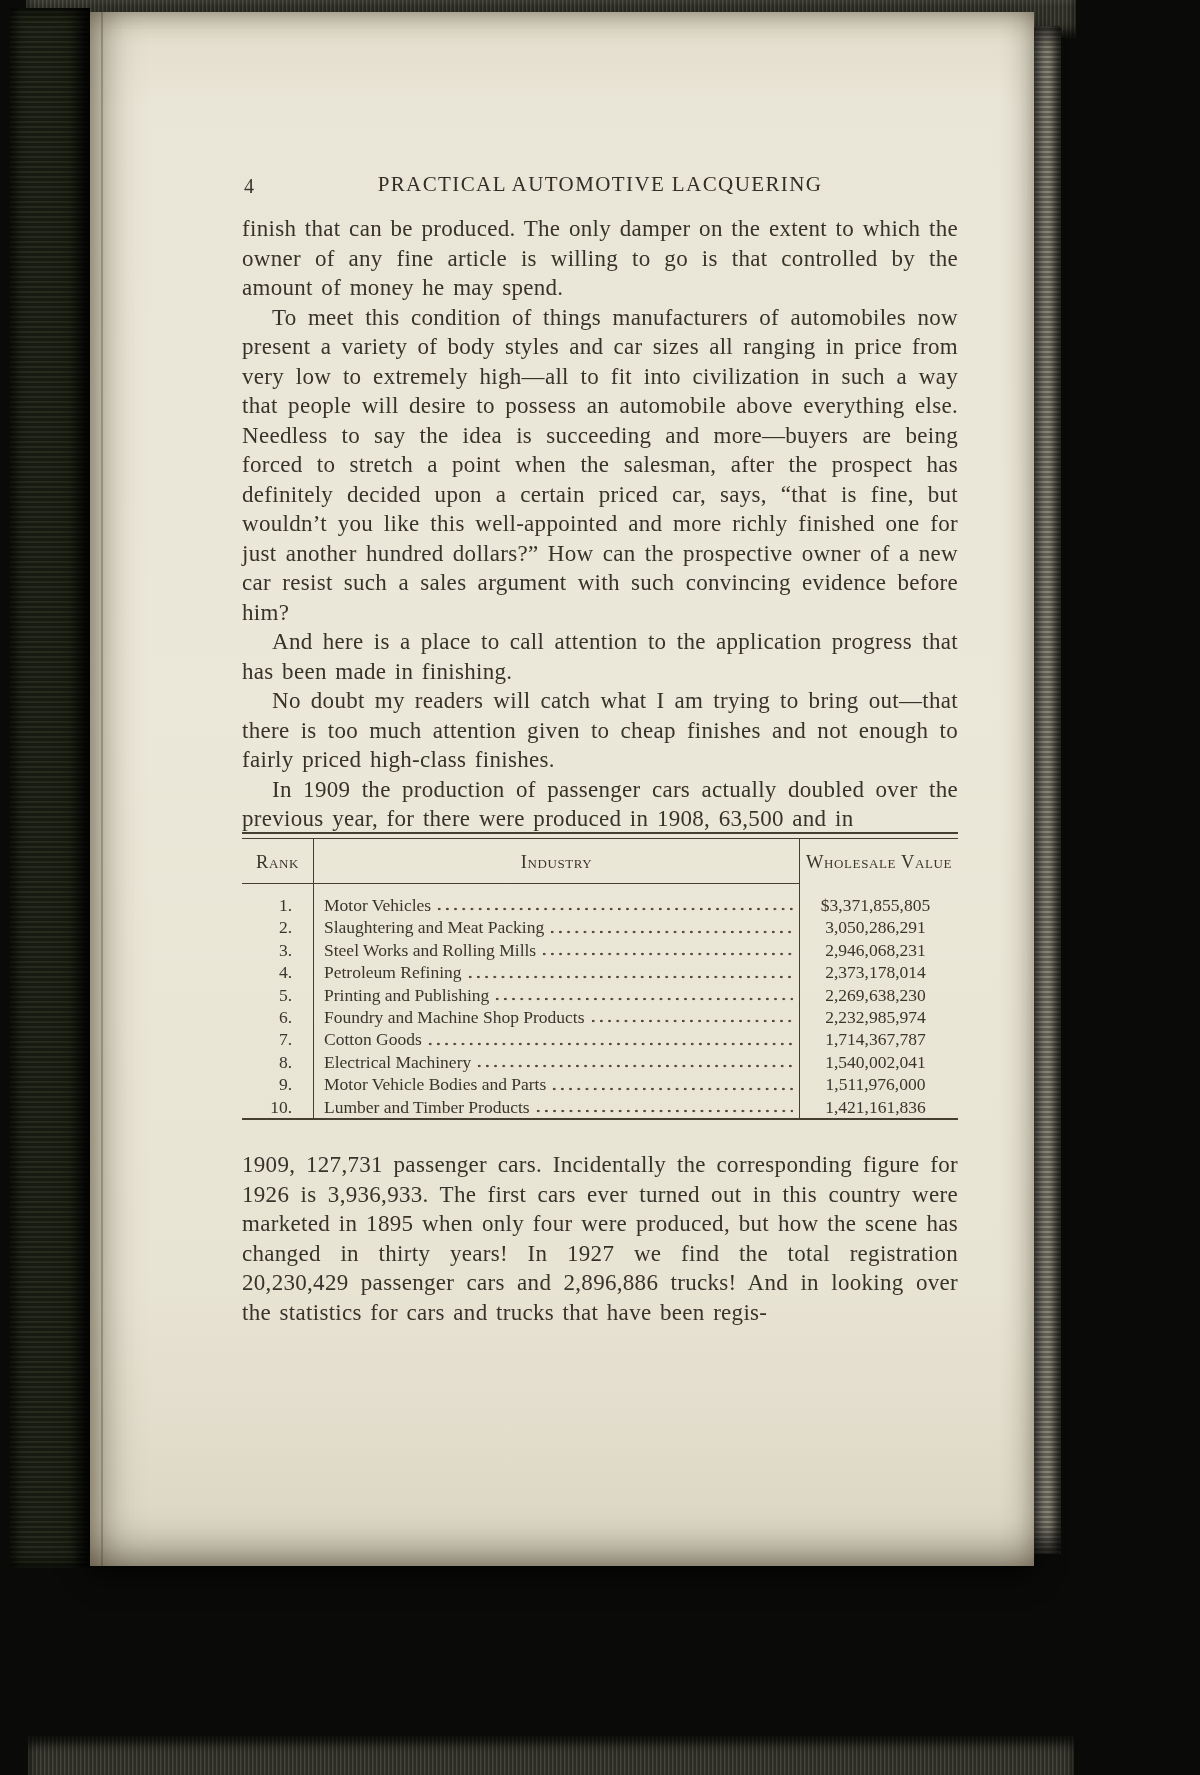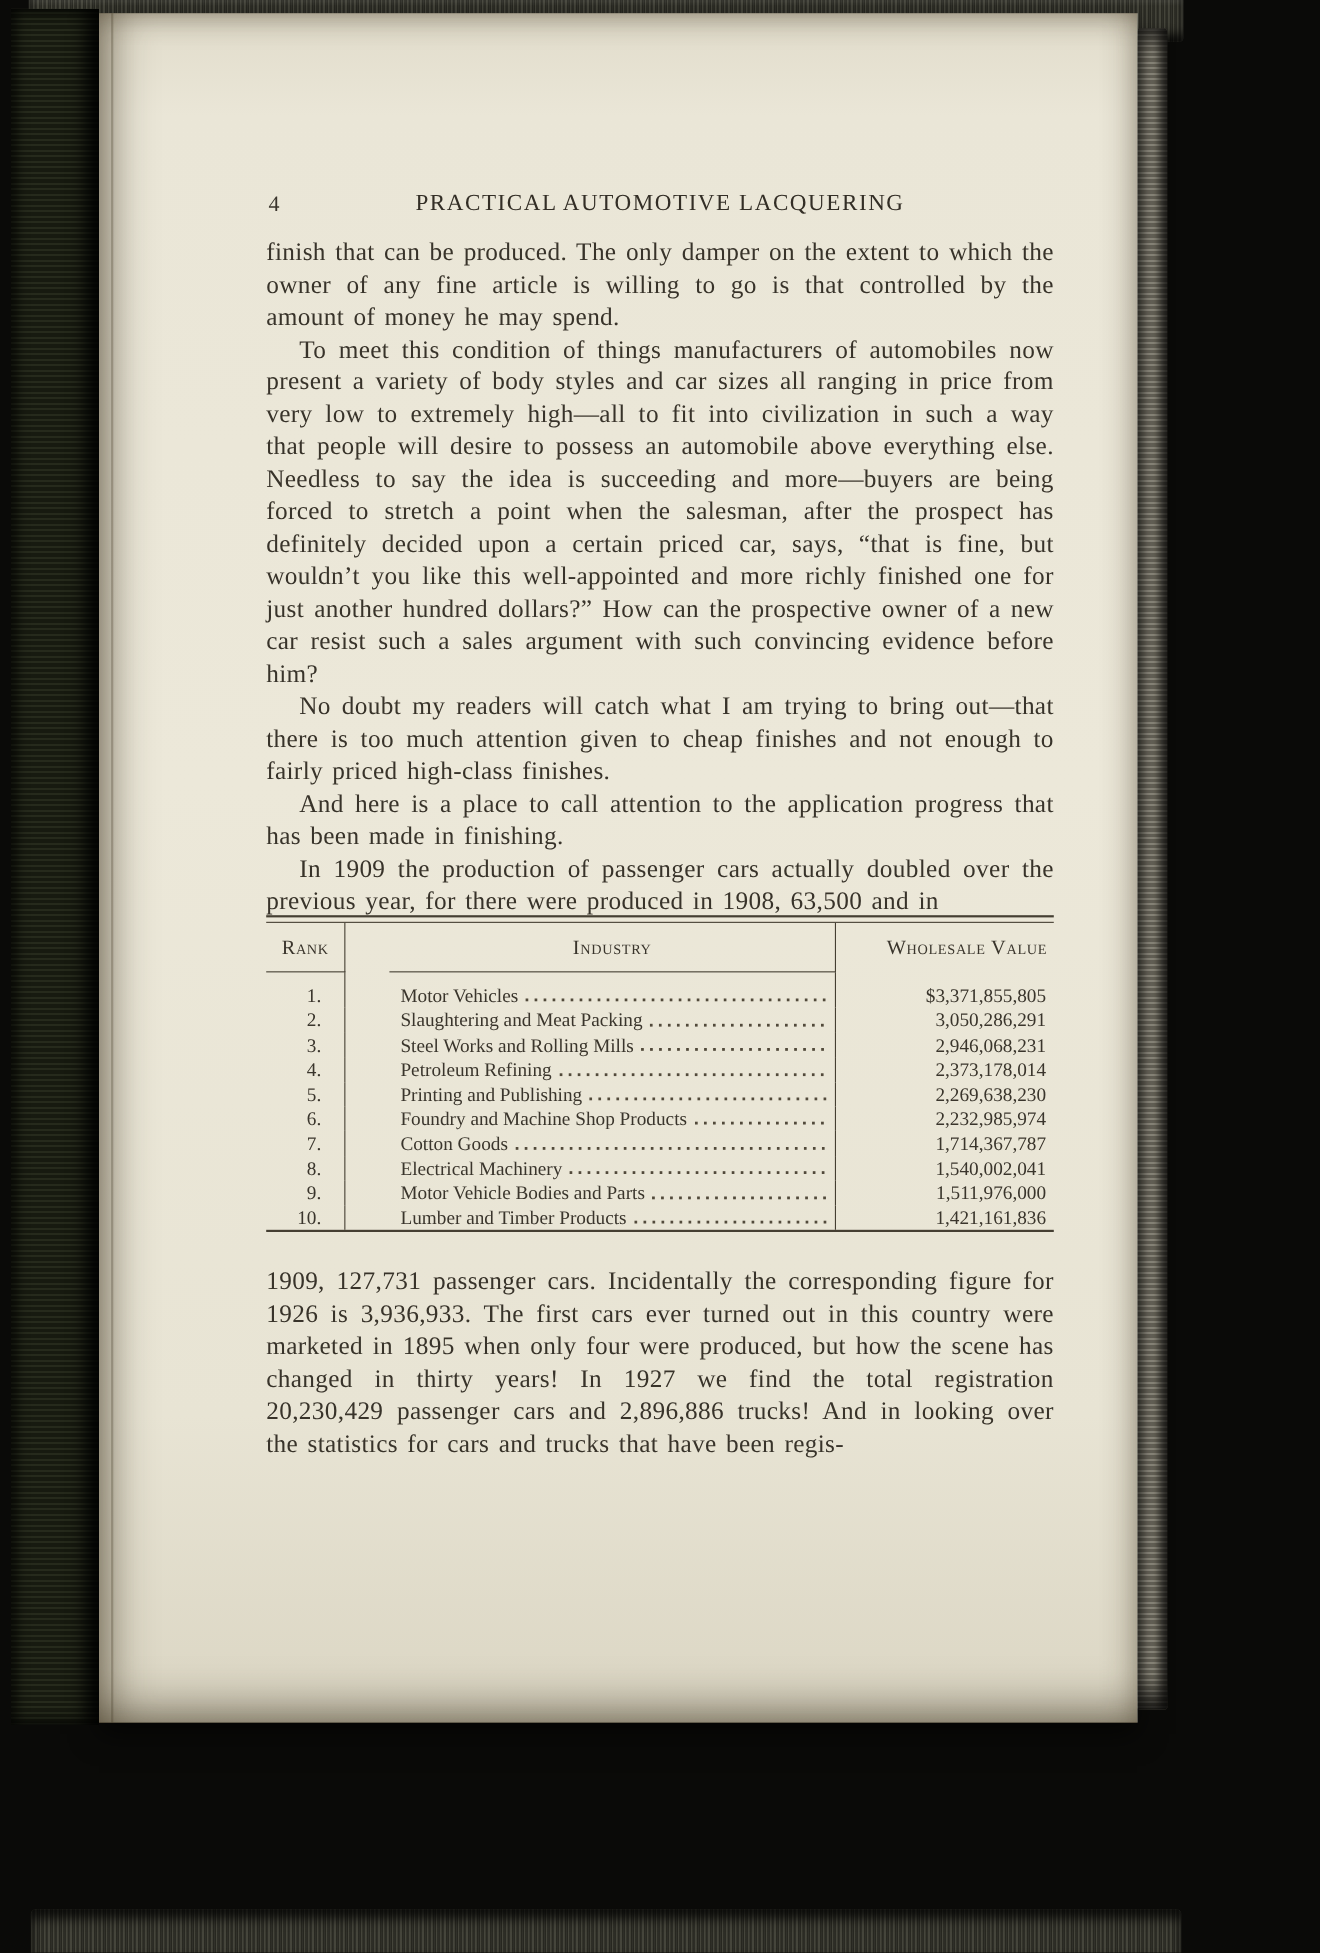--- a/index.html
+++ b/index.html
@@ -71,33 +71,33 @@
     text-indent:30px;
   }
   .textblock p:first-of-type { text-indent:0; }
   .text-top { top:202px; }
   .text-bottom { top:1138px; }
 
   
   .ind-table { position:absolute; top:820px; left:152px; width:716px; color:#3a352c; }
   .double-rule { height:7px; border-top:2px solid #453f32; border-bottom:1.5px solid #453f32; }
   .t-grid { border-bottom:2px solid #453f32; }
-  .t-row { display:flex; align-items:stretch;gap:40px; }
+  .t-row { display:flex; align-items:stretch; }
   .tc-rank { flex:0 0 72px; border-right:1.5px solid #453f32; }
   .tc-ind  { flex:1; border-right:1.5px solid #453f32; }
   .tc-val  { flex:0 0 158px; }
 
   .t-head { font-variant:small-caps; font-size:18.5px; letter-spacing:0.6px; }
   .t-head .tc { padding-top:13px; padding-bottom:10px; text-align:center; }
   .t-head .tc-rank, .t-head .tc-ind { border-bottom:1.5px solid #453f32; }
 
   .t-body .t-row { font-size:17.5px; line-height:22.4px; }
   .t-body .tc-rank { text-align:right; padding-right:21px; }
   .t-body .tc-ind { display:flex; align-items:baseline; padding-left:10px; padding-right:4px; }
-  .t-body .tc-val { text-align:right; padding-right:7px; }
+  .t-body .tc-val { text-align:center; padding-right:7px; }
   .t-body .t-row:first-of-type .tc { padding-top:10px; }
   .t-body .t-row:last-of-type .tc { }
   .ind-name { white-space:nowrap;text-align:right; }
   .leader {
     flex:1; align-self:flex-end; height:6px; margin:0 2px 4px 6px;
     background-image:radial-gradient(circle at 2px 3px,#51493a 1.2px,rgba(0,0,0,0) 1.6px);
     background-size:8.2px 6px; background-repeat:repeat-x;
   }
 </style>
 </head>
@@ -114,23 +114,23 @@
     <span class="page-number">4</span>
     <span class="running-title">PRACTICAL AUTOMOTIVE LACQUERING</span>
   </div>
 
   <div class="textblock text-top">
 
       <p>finish that can be produced. The only damper on the extent to which the owner of any fine article is willing to go is that controlled by the amount of money he may spend.</p>
 
       <p>To meet this condition of things manufacturers of automobiles now present a variety of body styles and car sizes all ranging in price from very low to extremely high—all to fit into civilization in such a way that people will desire to possess an automobile above everything else. Needless to say the idea is succeeding and more—buyers are being forced to stretch a point when the salesman, after the prospect has definitely decided upon a certain priced car, says, “that is fine, but wouldn’t you like this well-appointed and more richly finished one for just another hundred dollars?” How can the prospective owner of a new car resist such a sales argument with such convincing evidence before him?</p>
 
+      <p>And here is a place to call attention to the application progress that has been made in finishing.</p>
+
       <p>No doubt my readers will catch what I am trying to bring out—that there is too much attention given to cheap finishes and not enough to fairly priced high-class finishes.</p>
-
-      <p>And here is a place to call attention to the application progress that has been made in finishing.</p>
 
       <p>In 1909 the production of passenger cars actually doubled over the previous year, for there were produced in 1908, 63,500 and in</p>
     </div>
 
   <div class="ind-table">
     <div class="double-rule"></div>
     <div class="t-grid">
       <div class="t-row t-head">
         <div class="tc tc-rank">Rank</div>
         <div class="tc tc-ind">Industry</div>

